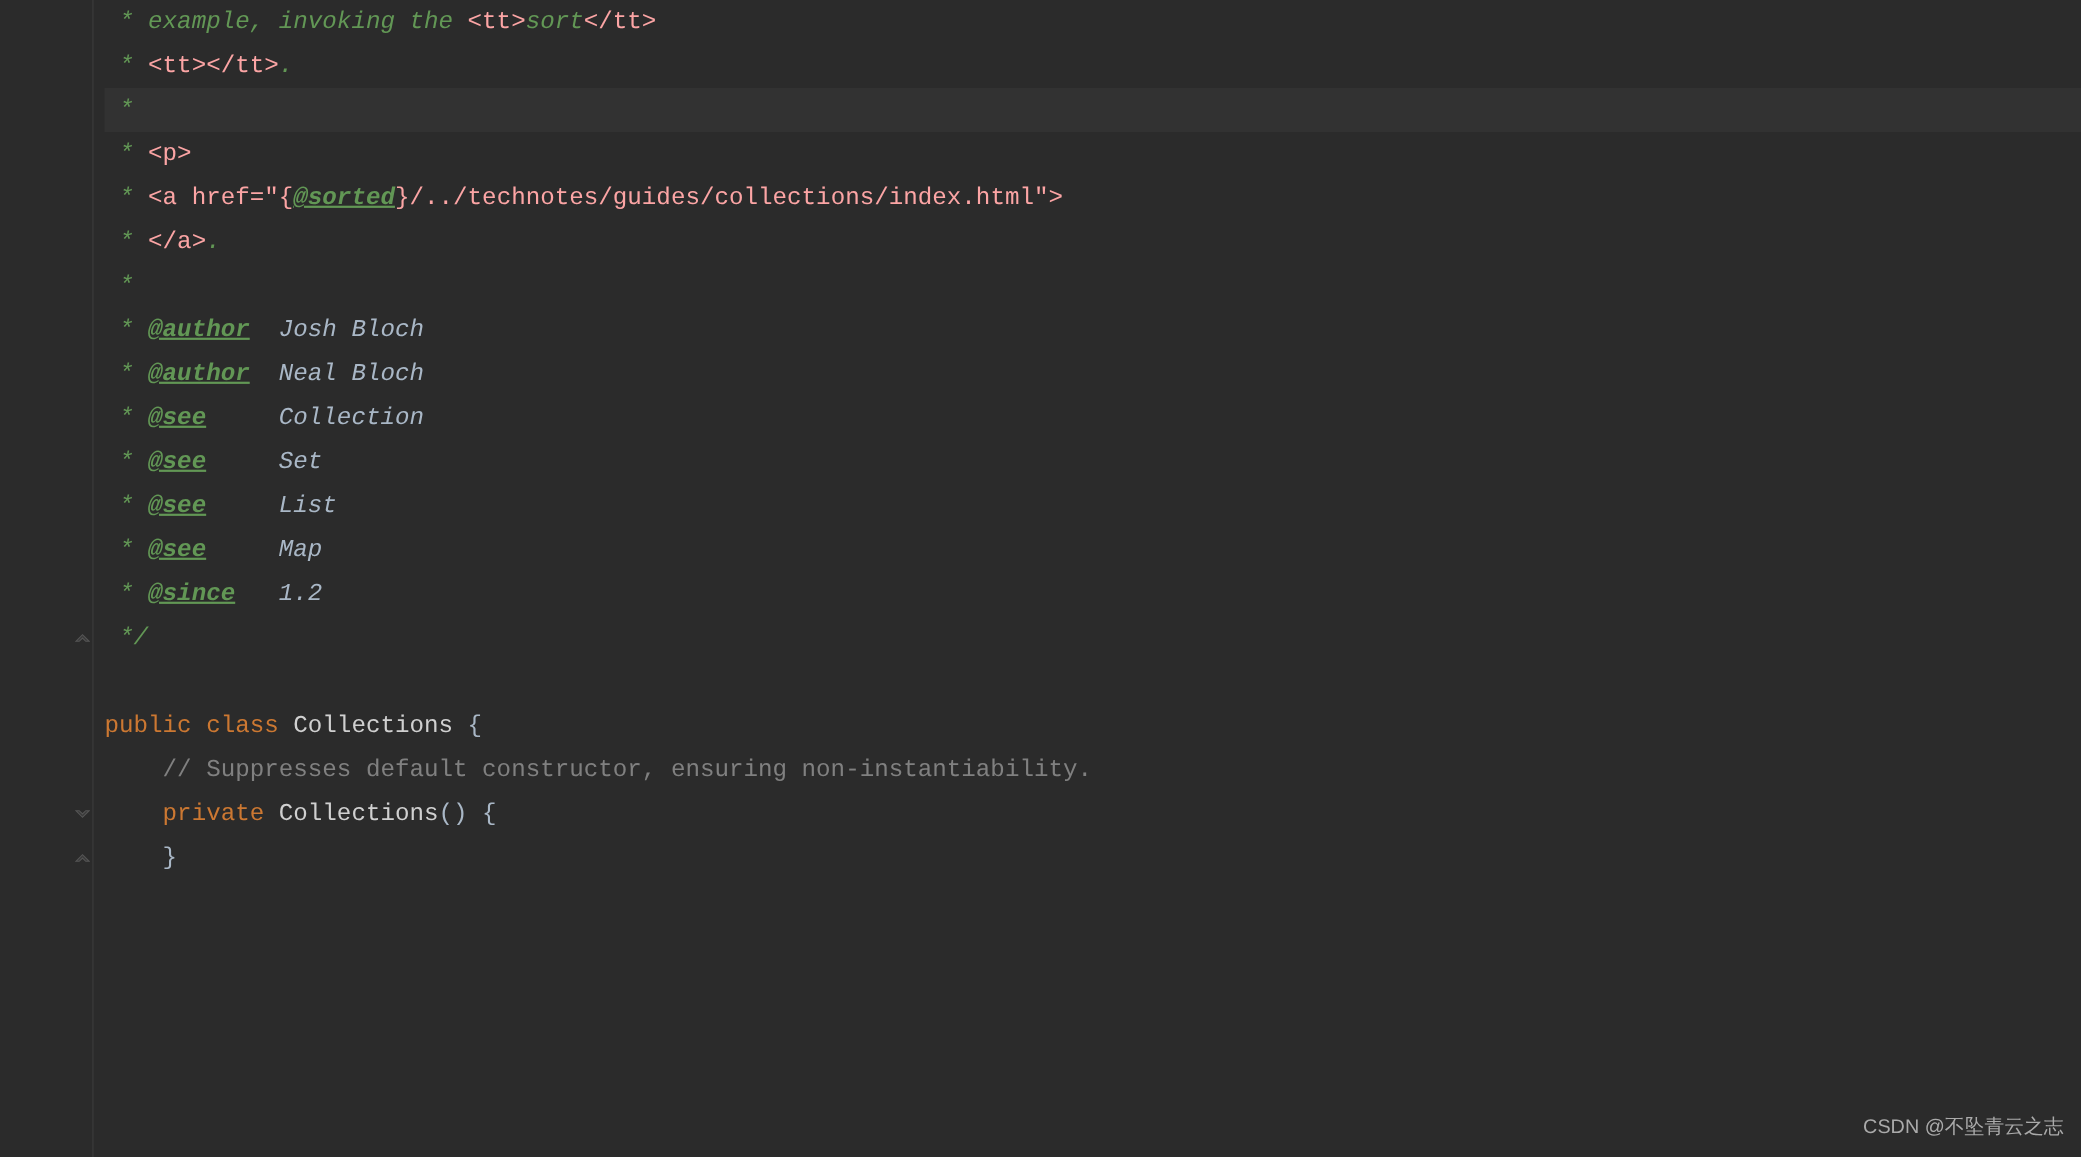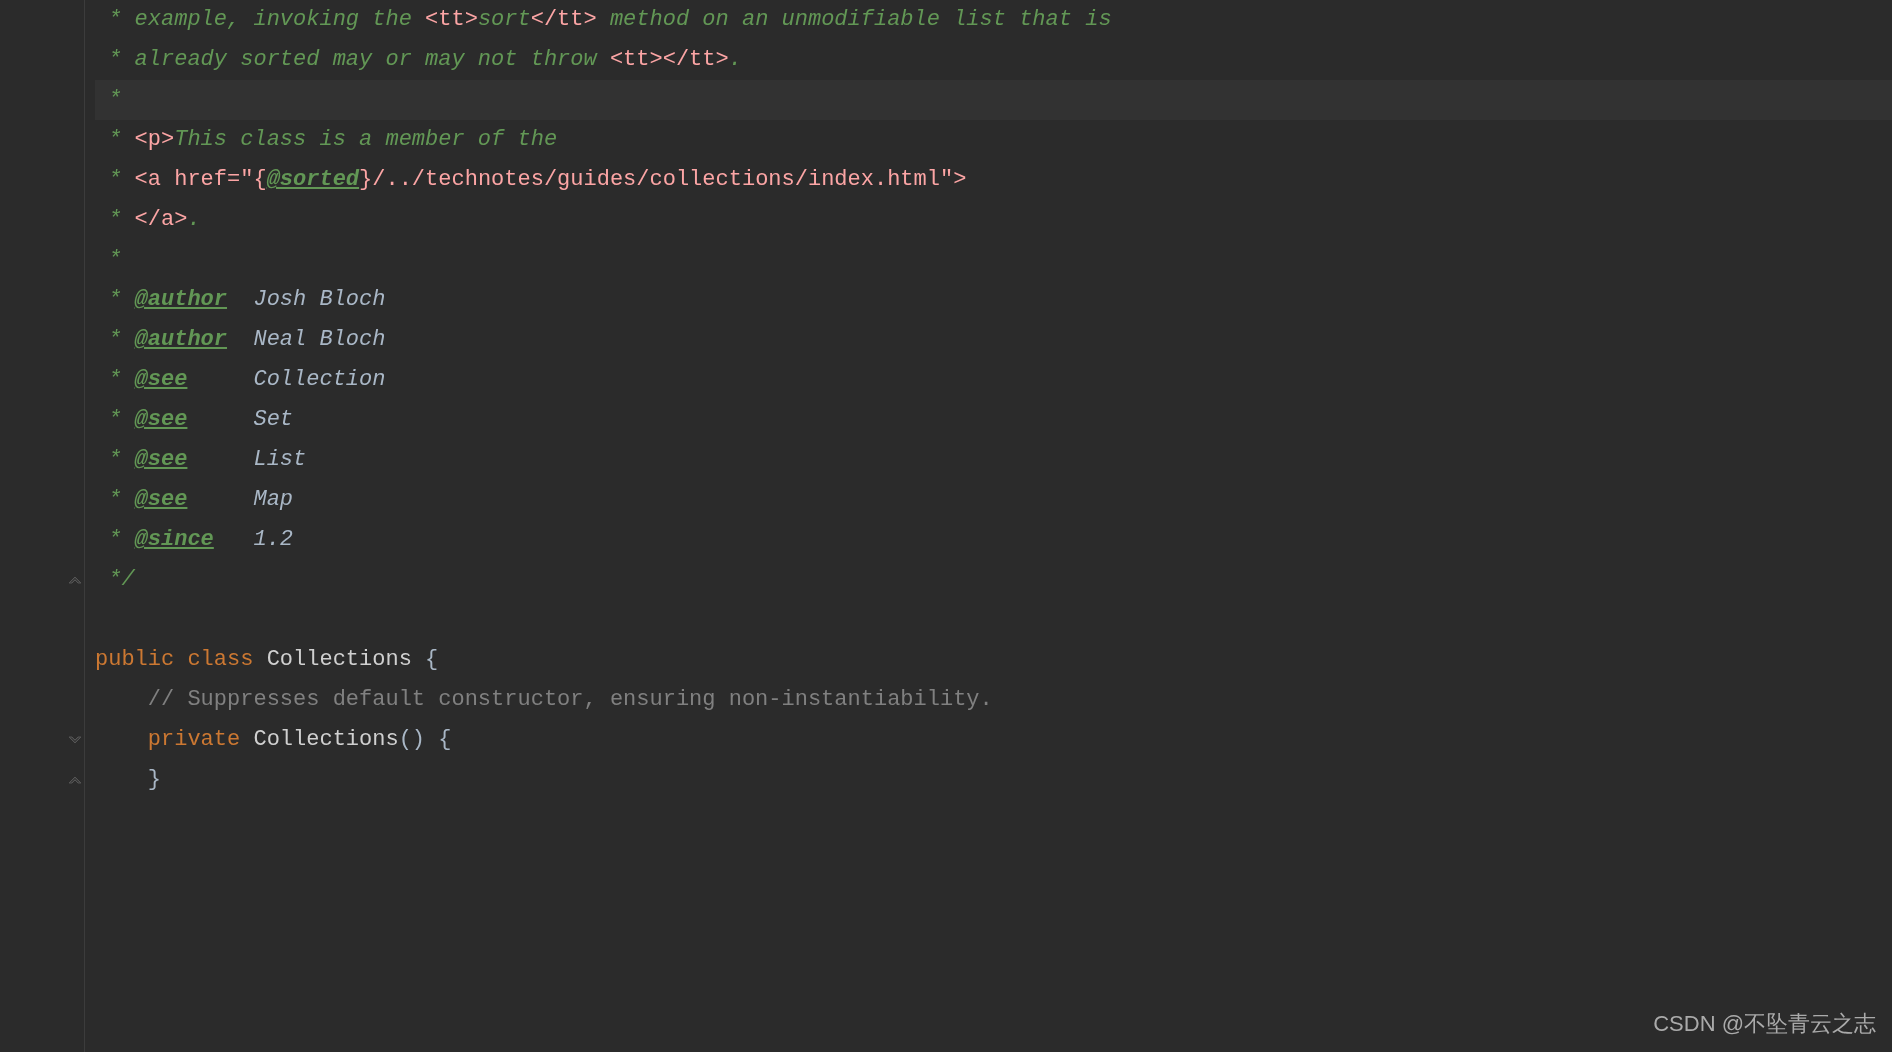--- a/index.html
+++ b/index.html
@@ -56,21 +56,21 @@
     .plain-doc { color: #a9b7c6; font-style: italic; }
     .keyword { color: #cc7832; }
     .classname { color: #d0d0d0; }
     .comment { color: #808080; }
     .brace { color: #a9b7c6; }
     .watermark {
       position: absolute;
       bottom: 8px;
       right: 16px;
       color: #aaa;
-      font-size: 22px;
+      font-size: 18px;
       font-family: sans-serif;
       font-style: normal;
     }
     svg.fold-icon { width: 14px; height: 14px; }
     svg.fold-icon path { stroke: #555; fill: #3a3a3a; stroke-width: 1; }
   </style>
 </head>
 <body>
 
 <div class="editor">
@@ -85,24 +85,24 @@
           <path d="M1 4 L7 10 L13 4 L10 4 L7 7 L4 4 Z"></path>
         </svg>
       </div>
       <div class="fold-marker" style="top: 773px;">
         <svg class="fold-icon" viewBox="0 0 14 14">
           <path d="M1 10 L7 4 L13 10 L10 10 L7 7 L4 10 Z"></path>
         </svg>
       </div>
     </div>
   <div class="code-area" id="code-area">
-      <div class="line"><span class="javadoc"> * </span><span class="javadoc">example, invoking the </span><span class="javadoc-html">&lt;tt&gt;</span><span class="javadoc">sort</span><span class="javadoc-html">&lt;/tt&gt;</span><span class="javadoc"> method on an unmodifiable list that is</span></div>
-      <div class="line"><span class="javadoc"> * </span><span class="javadoc">already sorted may or may not throw </span><span class="javadoc-html">&lt;tt&gt;</span><span class="javadoc-html">&lt;/tt&gt;</span><span class="javadoc">.</span></div>
+      <div class="line"><span class="javadoc"> * </span><span class="javadoc">example, invoking the </span><span class="javadoc-html">&lt;tt&gt;</span><span class="javadoc">sort</span><span class="javadoc-html">&lt;/tt&gt;</span></div>
+      <div class="line"><span class="javadoc"> * </span><span class="javadoc-html">&lt;tt&gt;</span><span class="javadoc-html">&lt;/tt&gt;</span><span class="javadoc">.</span></div>
       <div class="line highlighted"><span class="javadoc"> *</span></div>
-      <div class="line"><span class="javadoc"> * </span><span class="javadoc-html">&lt;p&gt;</span><span class="javadoc">This class is a member of the</span></div>
+      <div class="line"><span class="javadoc"> * </span><span class="javadoc-html">&lt;p&gt;</span></div>
       <div class="line"><span class="javadoc"> * </span><span class="javadoc-html">&lt;a href="{</span><span class="javadoc-link">@sorted</span><span class="javadoc-html">}/../technotes/guides/collections/index.html"&gt;</span></div>
       <div class="line"><span class="javadoc"> * </span><span class="javadoc-html">&lt;/a&gt;</span><span class="javadoc">.</span></div>
       <div class="line"><span class="javadoc"> *</span></div>
       <div class="line"><span class="javadoc"> * </span><span class="javadoc-tag">@author</span><span class="plain-doc">  Josh Bloch</span></div>
       <div class="line"><span class="javadoc"> * </span><span class="javadoc-tag">@author</span><span class="plain-doc">  Neal Bloch</span></div>
       <div class="line"><span class="javadoc"> * </span><span class="javadoc-tag">@see</span><span class="plain-doc">     Collection</span></div>
       <div class="line"><span class="javadoc"> * </span><span class="javadoc-tag">@see</span><span class="plain-doc">     Set</span></div>
       <div class="line"><span class="javadoc"> * </span><span class="javadoc-tag">@see</span><span class="plain-doc">     List</span></div>
       <div class="line"><span class="javadoc"> * </span><span class="javadoc-tag">@see</span><span class="plain-doc">     Map</span></div>
       <div class="line"><span class="javadoc"> * </span><span class="javadoc-tag">@since</span><span class="plain-doc">   1.2</span></div>

